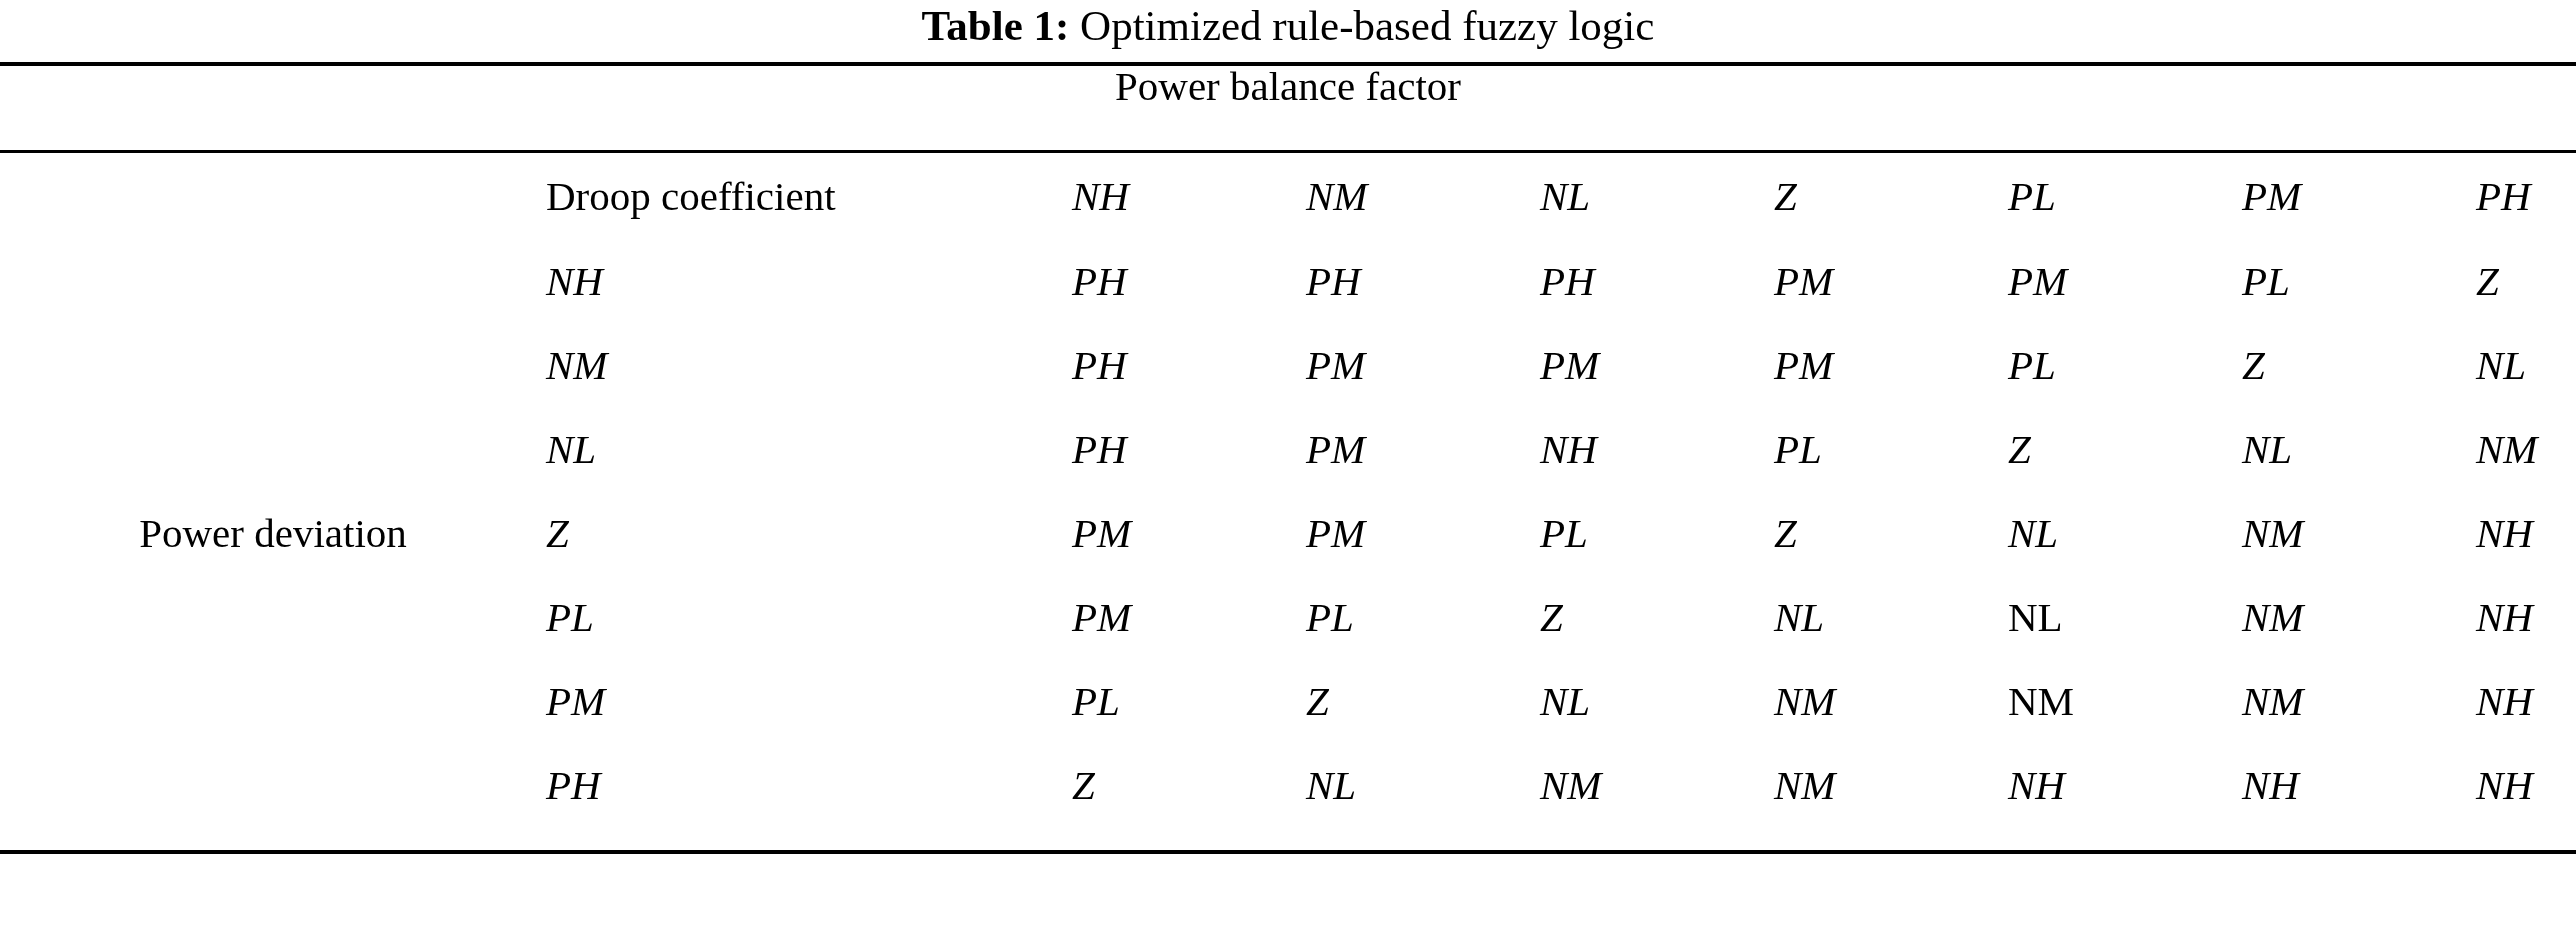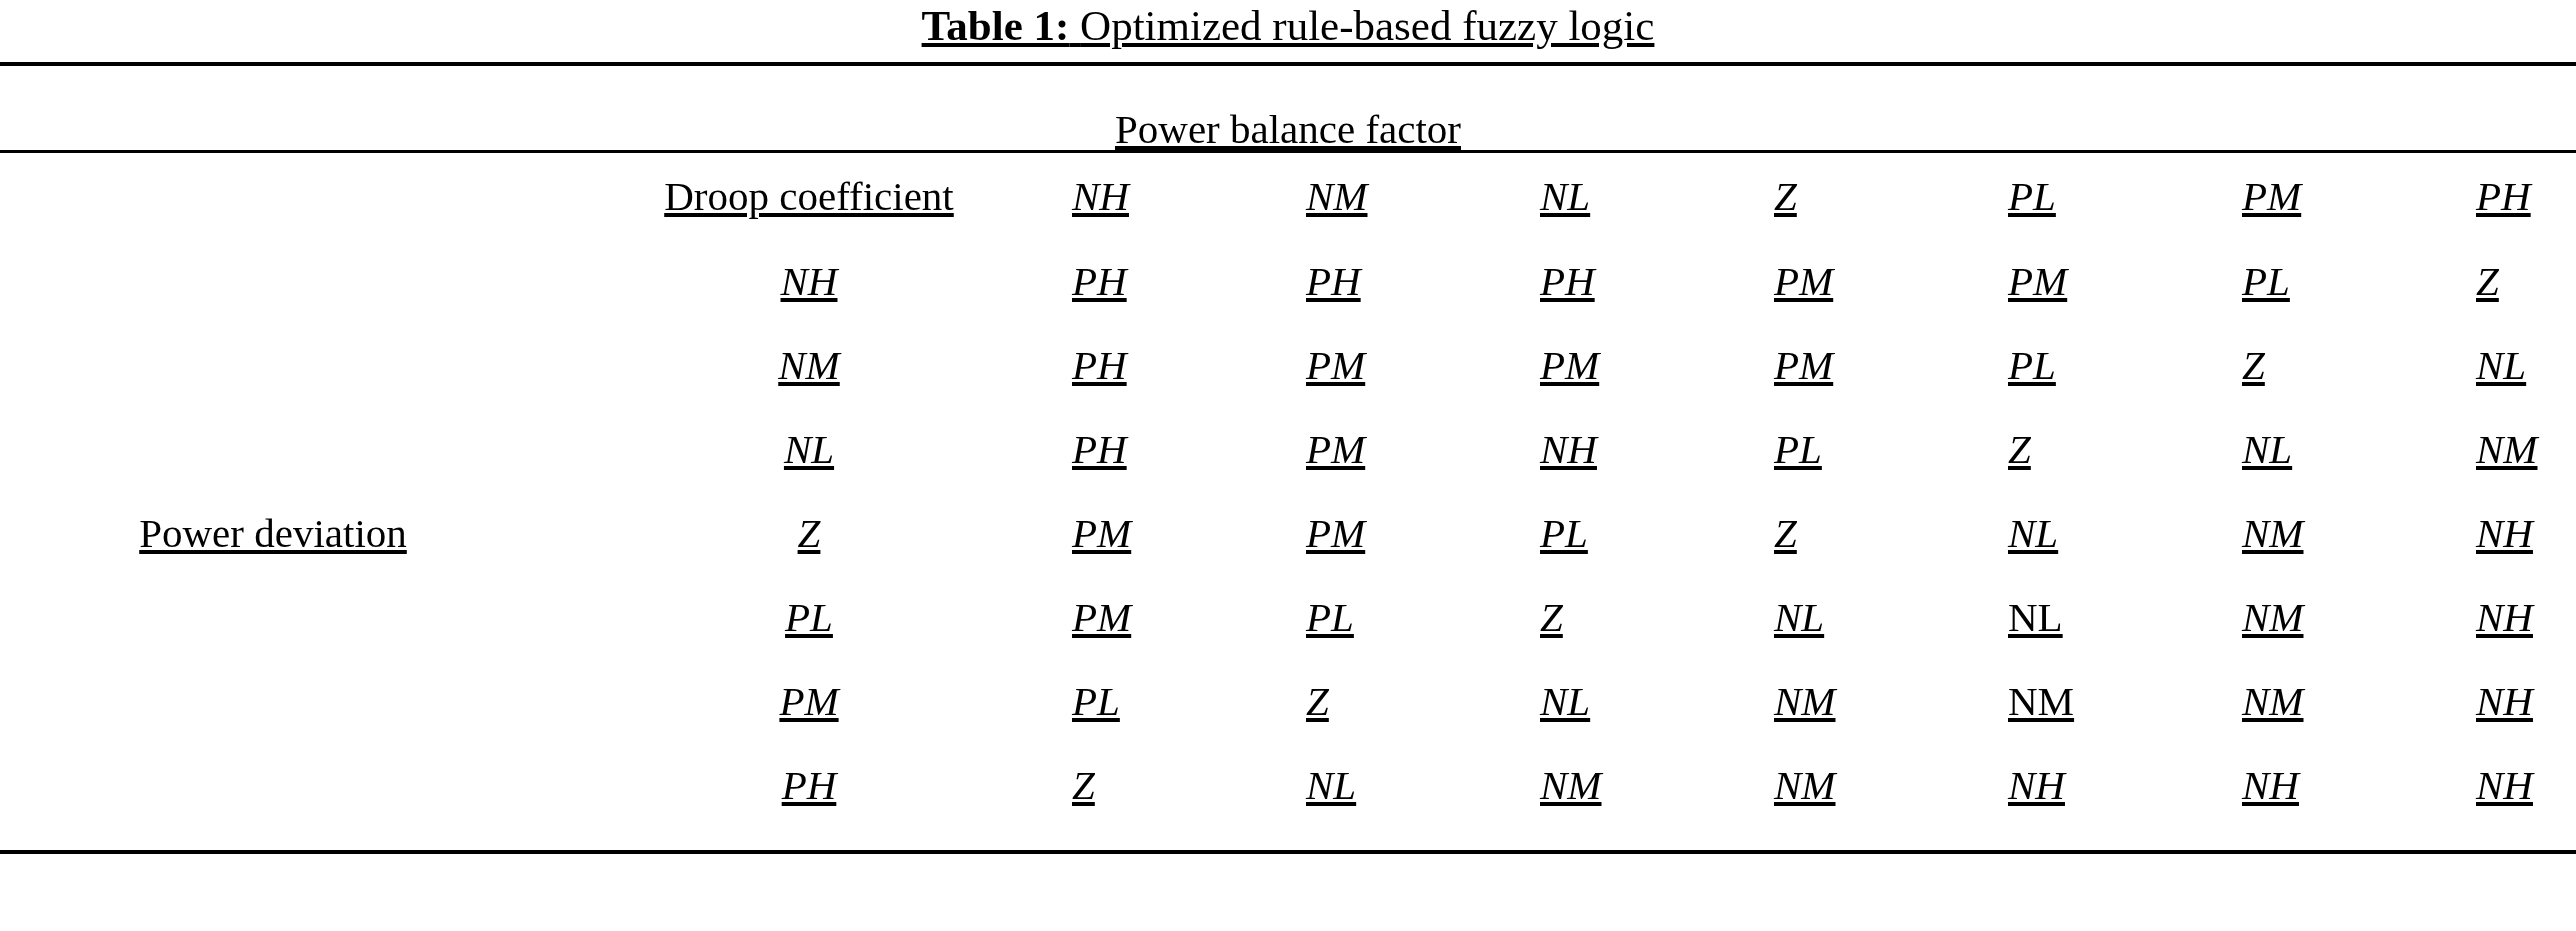--- a/index.html
+++ b/index.html
@@ -12,21 +12,20 @@
     height: 932px;
     font-family: "Liberation Serif", "DejaVu Serif", serif;
     color: #000000;
     overflow: hidden;
   }
   .page {
     position: relative;
     width: 2576px;
     height: 900px;
     box-sizing: border-box;
-    text-decoration: underline;
   }
 
   
   .caption {
     text-align: center;
     font-size: 43px;
     line-height: 1;
     padding-top: 4px;
     padding-bottom: 14.5px;
     white-space: nowrap;
@@ -47,21 +46,21 @@
   .rule-thin {
     height: 3.3px;
     background: #000000;
     width: 100%;
   }
 
   
   .group-band {
     height: 84px;
     display: flex;
-    align-items: flex-end;
+    align-items: flex-start;
     justify-content: center;
   }
   .group-band .group-title {
     font-size: 41px;
     line-height: 1;
     white-space: nowrap;
   }
 
   
   table.fuzzy {
@@ -82,21 +81,21 @@
 
   tr.datarow { height: 84px; }
 
   td.rowgroup-cell {
     text-align: center;
     font-style: normal;
     padding-right: 6.6px;
     margin-left: 16px;
   }
   td.rowlabel-cell {
-    text-align: center;
+    text-align: left;
     font-style: italic;
     padding-left: 13px;
   }
   td.data-cell {
     text-align: left;
     font-style: italic;
     padding-left: 12px;
   }
   td.data-cell.upright {
     font-style: normal;

